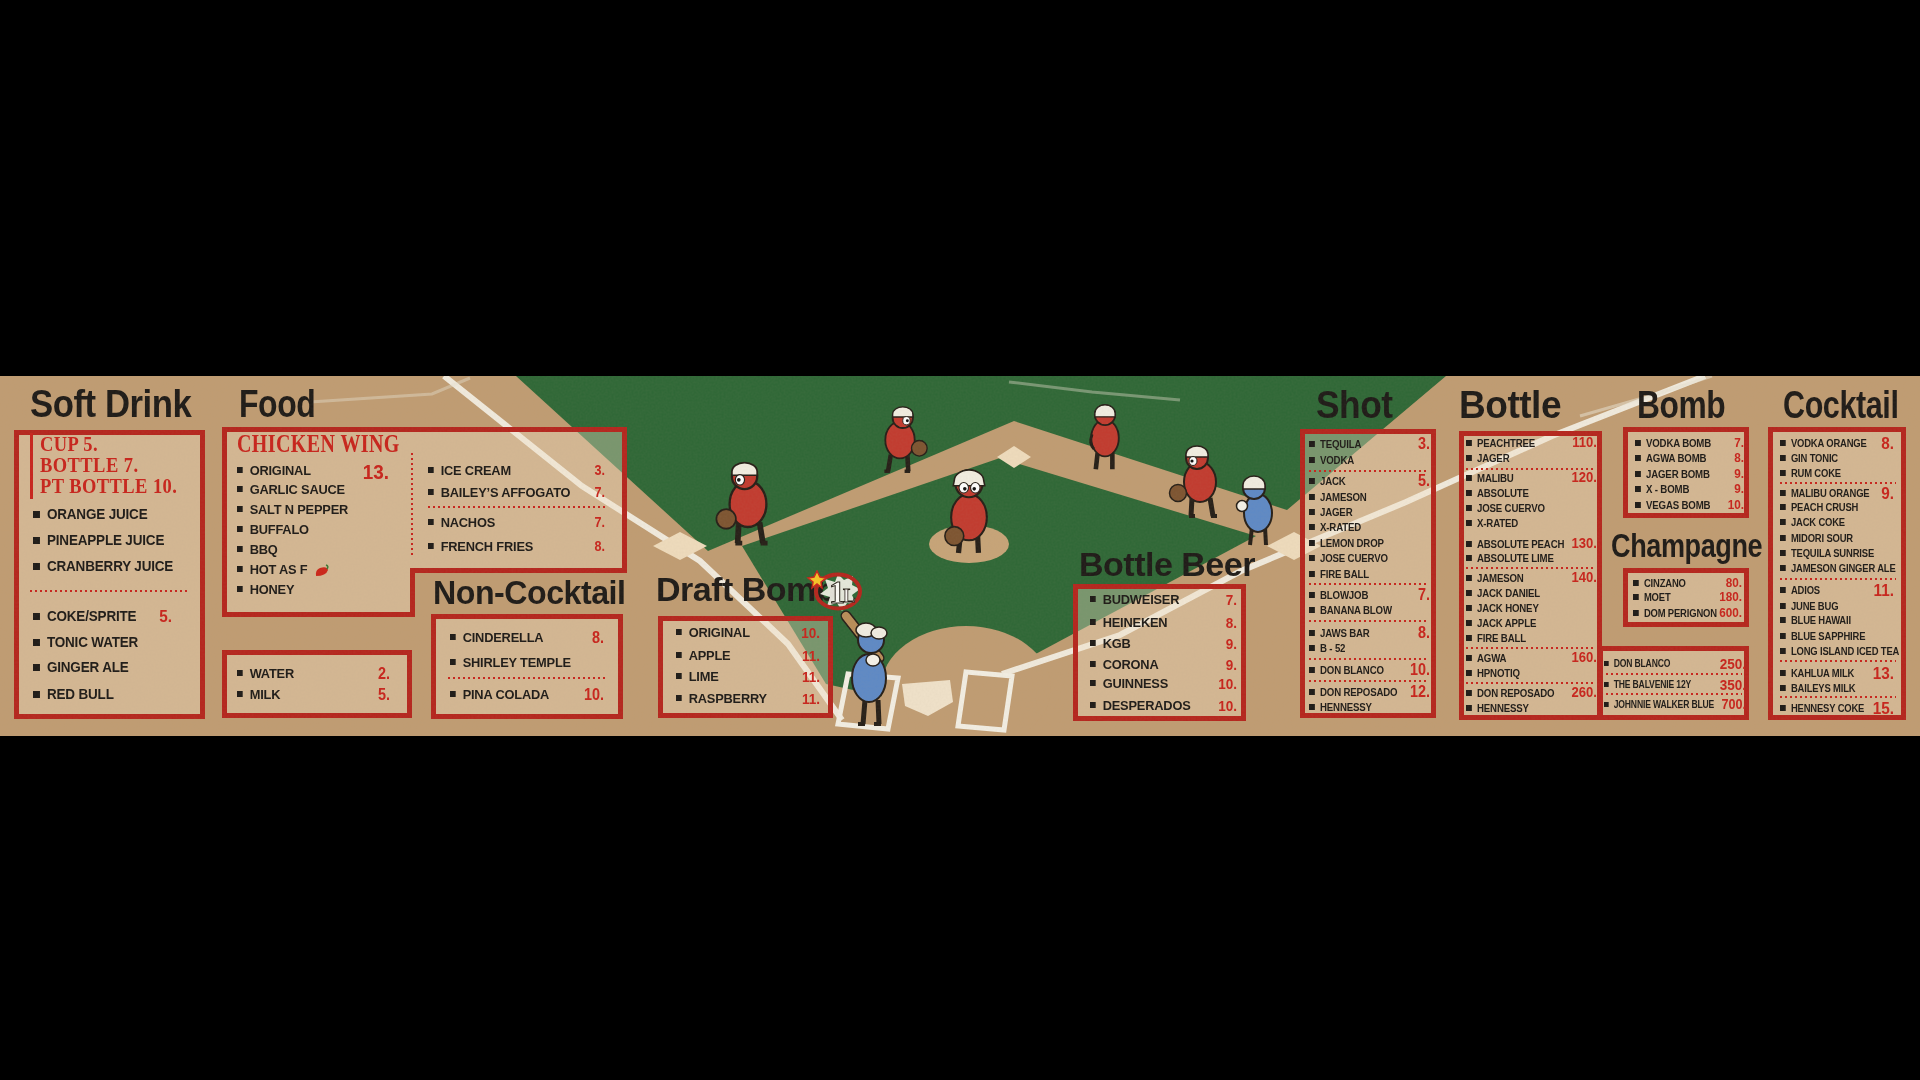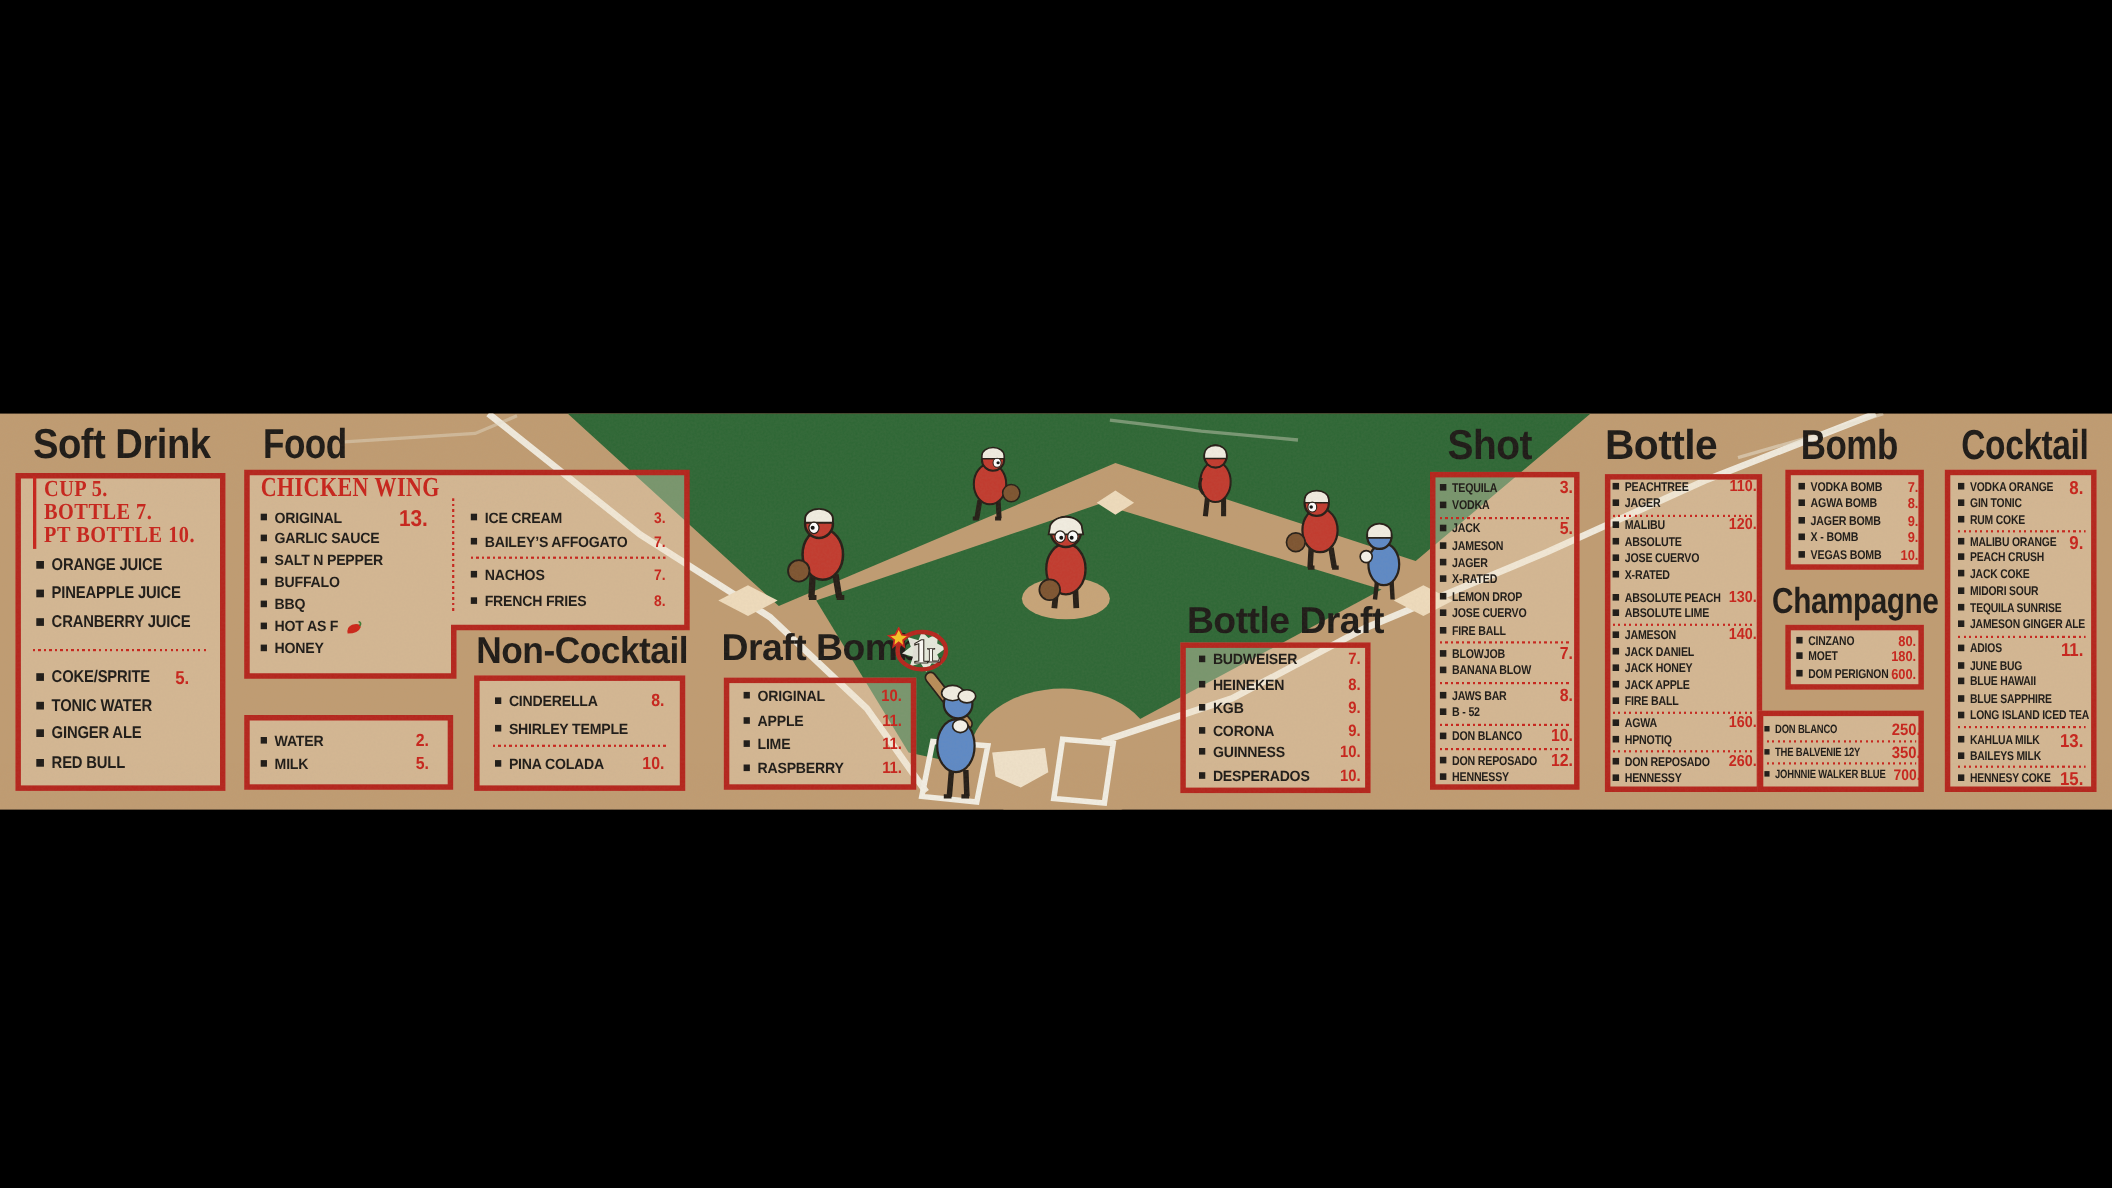--- a/index.html
+++ b/index.html
@@ -109,21 +109,21 @@
 <div class="box" style="left:1300px;top:53px;width:136px;height:289px"></div>
 <div class="box" style="left:1459px;top:55px;width:143px;height:289px"></div>
 <div class="box" style="left:1623px;top:51px;width:126px;height:91px"></div>
 <div class="box" style="left:1623px;top:192px;width:126px;height:59px"></div>
 <div class="box" style="left:1598px;top:270px;width:151px;height:74px"></div>
 <div class="box" style="left:1768px;top:51px;width:138px;height:293px"></div>
 <div class="hdr" style="left:30px;top:8.5px;font-size:38px;letter-spacing:-0.5px;transform:scaleX(0.914);color:#1c1916">Soft Drink</div>
 <div class="hdr" style="left:239px;top:8.5px;font-size:38px;letter-spacing:-0.5px;transform:scaleX(0.84);color:#1c1916">Food</div>
 <div class="hdr" style="left:433px;top:199.2px;font-size:34px;letter-spacing:-0.5px;transform:scaleX(0.945);color:#1c1916">Non-Cocktail</div>
 <div class="hdr" style="left:656px;top:196.2px;font-size:34px;letter-spacing:-0.5px;transform:scaleX(1.0);color:#1c1916">Draft Bomb</div>
-<div class="hdr" style="left:1079px;top:171.2px;font-size:34px;letter-spacing:-0.5px;transform:scaleX(1.0);color:#1c1916">Bottle Draft</div>
+<div class="hdr" style="left:1079px;top:171.2px;font-size:34px;letter-spacing:-0.5px;transform:scaleX(1.0);color:#1c1916">Bottle Beer</div>
 <div class="hdr" style="left:1316px;top:9.5px;font-size:38px;letter-spacing:-0.5px;transform:scaleX(0.93);color:#1c1916">Shot</div>
 <div class="hdr" style="left:1459px;top:9.5px;font-size:38px;letter-spacing:-0.5px;transform:scaleX(0.975);color:#1c1916">Bottle</div>
 <div class="hdr" style="left:1637px;top:9.5px;font-size:38px;letter-spacing:-0.5px;transform:scaleX(0.836);color:#1c1916">Bomb</div>
 <div class="hdr" style="left:1611px;top:153.4px;font-size:33px;letter-spacing:-0.5px;transform:scaleX(0.82);color:#1c1916">Champagne</div>
 <div class="hdr" style="left:1783px;top:9.5px;font-size:38px;letter-spacing:-0.5px;transform:scaleX(0.803);color:#1c1916">Cocktail</div>
 <svg width="58" height="46" viewBox="0 0 58 46" style="position:absolute;left:806px;top:194px">
 <polygon points="32,4 38,10 47,6 46,15 54,19 46,25 50,34 41,33 36,41 31,33 21,36 24,27 14,24 22,18 19,9 29,12" fill="rgba(250,247,238,0.9)"></polygon>
 <ellipse cx="32" cy="21.5" rx="22" ry="17" fill="none" stroke="#b5241c" stroke-width="4"></ellipse>
 <text x="23" y="33" font-family="Liberation Serif,serif" font-weight="bold" font-size="32" fill="#fdfcf8" stroke="#241d16" stroke-width="1">1</text>
 <text x="37" y="32" font-family="Liberation Serif,serif" font-weight="bold" font-size="19" fill="#fdfcf8" stroke="#241d16" stroke-width="0.8">L</text>

